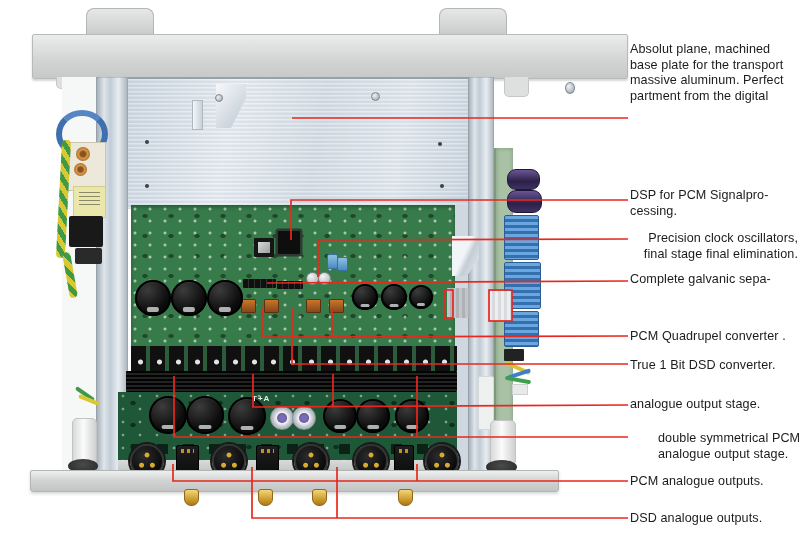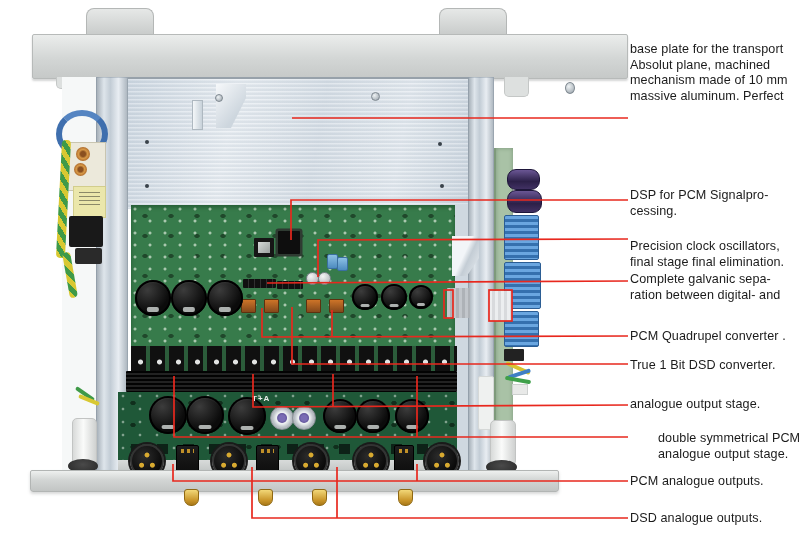--- a/index.html
+++ b/index.html
@@ -181,36 +181,35 @@
 
     <i class="a bbar" style="left:30px;top:470px;width:527px;height:20px"></i>
     <i class="a rca" style="left:184px;top:489px;width:13px;height:15px"></i>
     <i class="a rca" style="left:258px;top:489px;width:13px;height:15px"></i>
     <i class="a rca" style="left:312px;top:489px;width:13px;height:15px"></i>
     <i class="a rca" style="left:398px;top:489px;width:13px;height:15px"></i>
   </div>
 
   <div id="labels">
       <div class="label" style="top: 42px;">
+        <div>Absolut plane, machined</div>
         <div>base plate for the transport</div>
-        <div>Absolut plane, machined</div>
-        <div>mechanism made of 10 mm</div>
         <div>massive aluminum. Perfect</div>
+        <div>partment from the digital</div>
       </div>
       <div class="label" style="top: 188px;">
         <div>DSP for PCM Signalpro-</div>
         <div>cessing.</div>
       </div>
-      <div class="label" style="top: 239px;">
+      <div class="label" style="top: 231px; text-align: right;">
         <div>Precision clock oscillators,</div>
         <div>final stage final elimination.</div>
       </div>
       <div class="label" style="top: 272px;">
         <div>Complete galvanic sepa-</div>
-        <div>ration between digital- and</div>
       </div>
       <div class="label" style="top: 329px;">
         <div>PCM Quadrupel converter .</div>
       </div>
       <div class="label" style="top: 358px;">
         <div>True 1 Bit DSD converter.</div>
       </div>
       <div class="label" style="top: 397px;">
         <div>analogue output stage.</div>
       </div>

